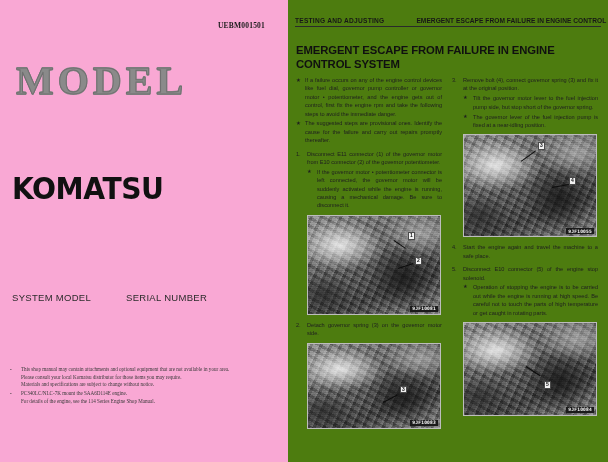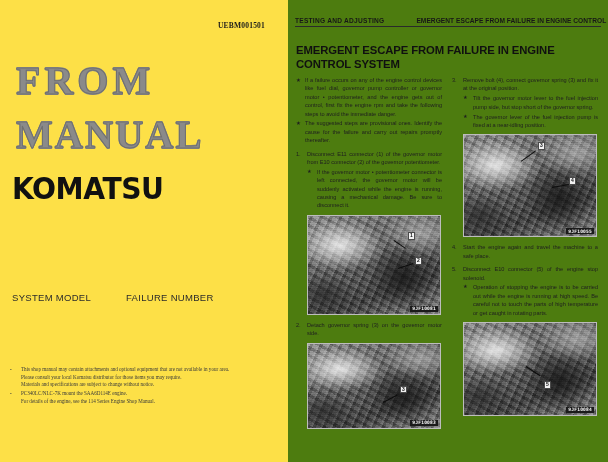--- a/index.html
+++ b/index.html
@@ -19,21 +19,21 @@
     width: 608px;
     height: 462px;
     background: #ffffff;
   }
 
   
   #cover-page {
     position: absolute;
     left: 0; top: 0;
     width: 288px; height: 462px;
-    background: #fde047;
+    background: #f9a8d4;
   }
   #cover-code {
     position: absolute;
     left: 218px; top: 21px;
     font-size: 7.5px;
     font-weight: bold;
     letter-spacing: 0.2px;
     color: #1b1b1b;
     font-family: "Liberation Serif", serif;
   }
@@ -248,29 +248,28 @@
 </style>
 </head>
 <body>
 
 <div id="scan">
 
   <div id="cover-page">
 
     <div id="cover-code">UEBM001501</div>
 
-    <div class="outline-word" id="word-shop">FROM</div>
-
-    <div class="outline-word" id="word-manual">MANUAL</div>
+    <div class="outline-word" id="word-shop">MODEL</div>
+
 
     <div id="komatsu-logo">KOMATSU</div>
 
     <div id="machine-model-label">SYSTEM MODEL</div>
 
-    <div id="serial-number-label">FAILURE NUMBER</div>
+    <div id="serial-number-label">SERIAL NUMBER</div>
 
     <div id="cover-notes">
       <div class="note-row">
         <div class="note-bullet">•</div>
         <div class="note-body">
           <div>This shop manual may contain attachments and optional equipment that are not available in your area.</div>
           <div>Please consult your local Komatsu distributor for those items you may require.</div>
           <div>Materials and specifications are subject to change without notice.</div>
         </div>
       </div>

